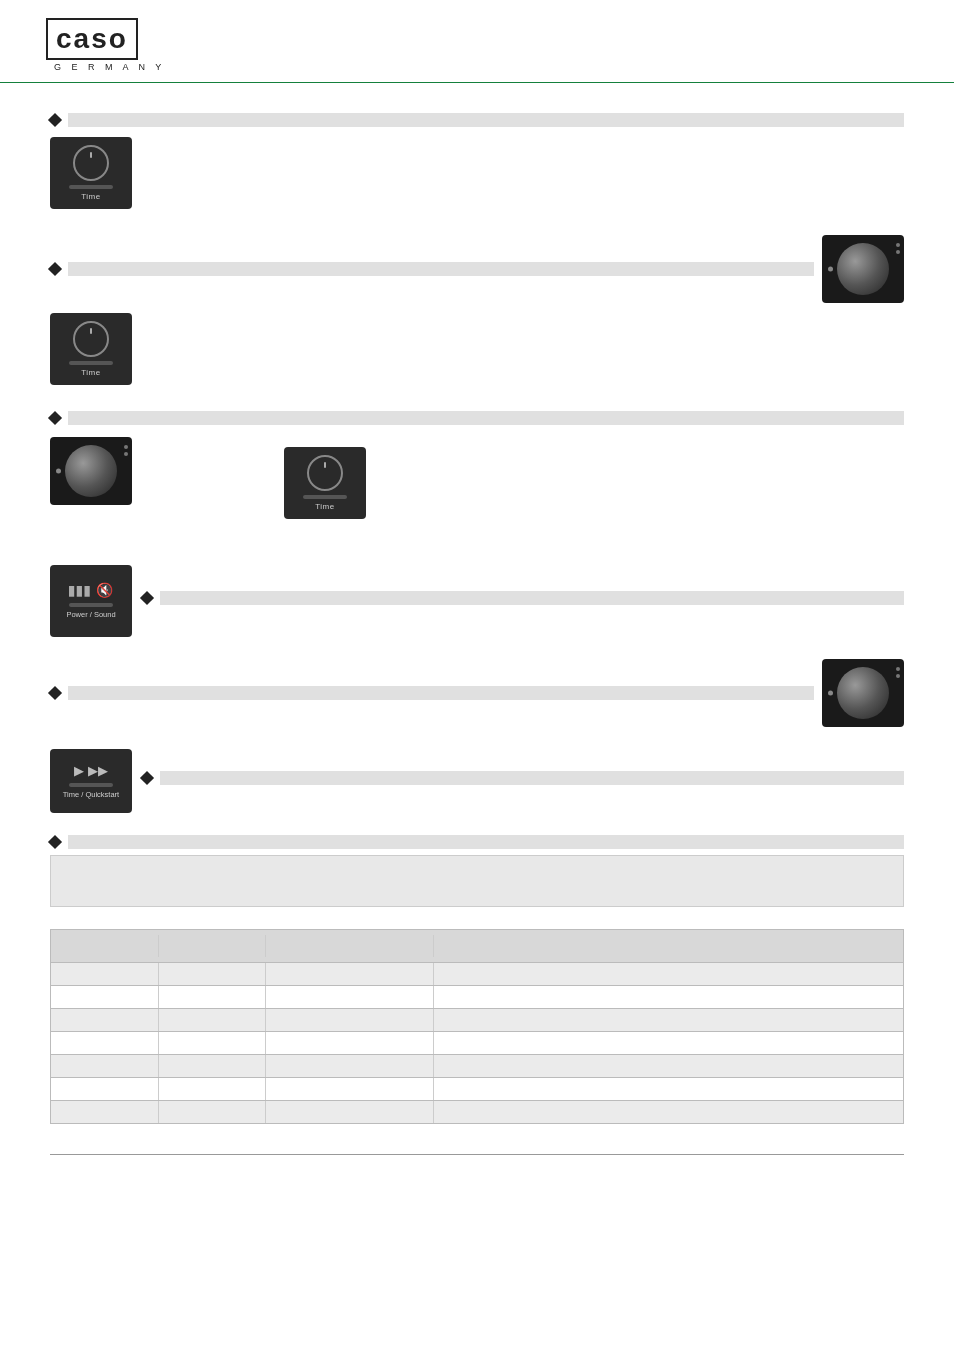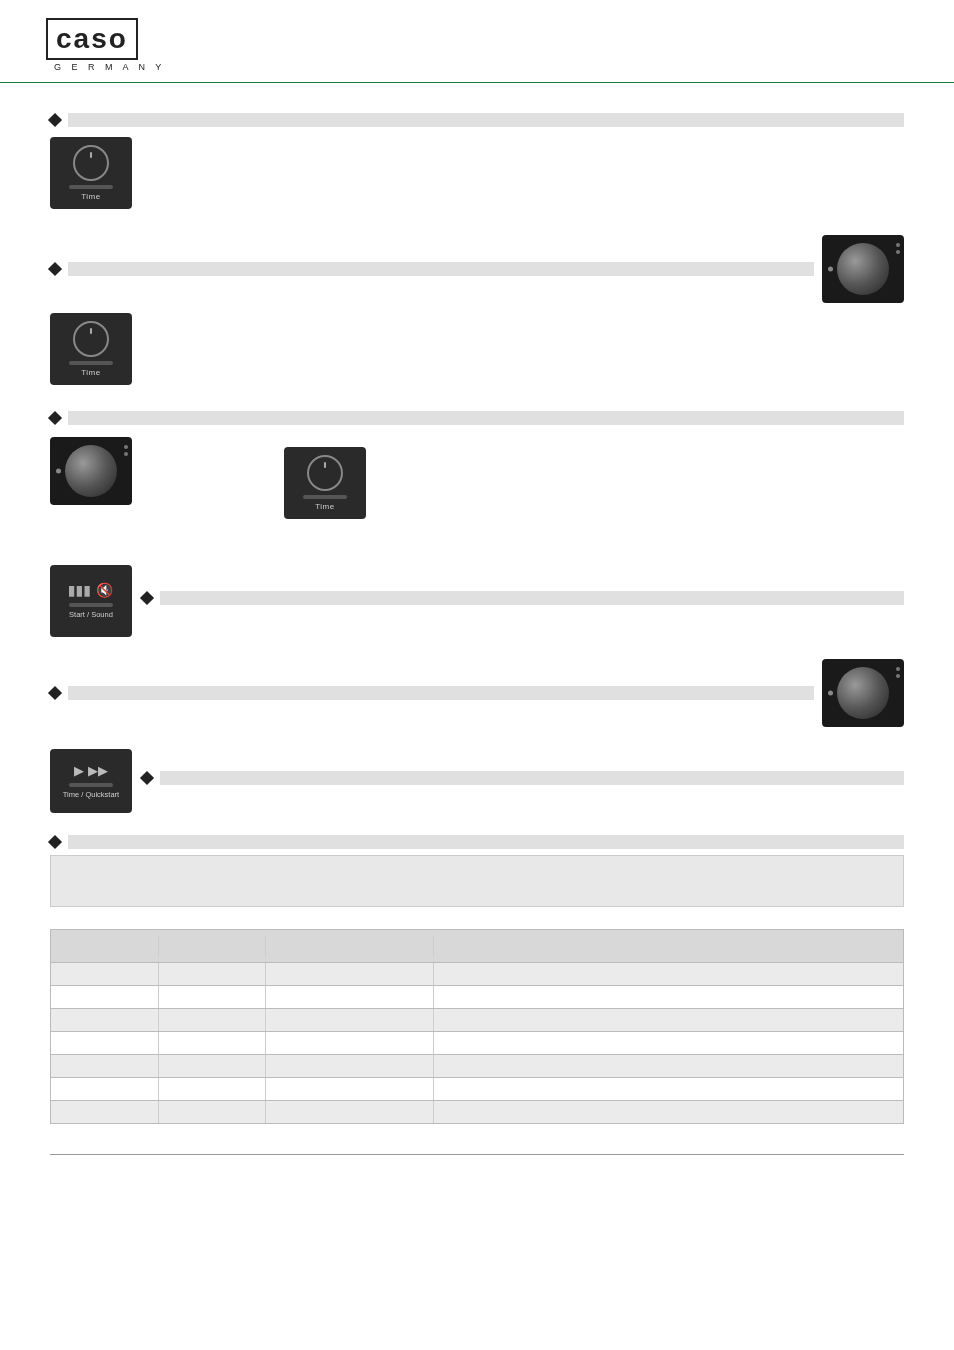--- a/index.html
+++ b/index.html
@@ -371,21 +371,21 @@
   <div style="height:20px;"></div>
 
   <div class="big-section">
     <div style="display:flex; align-items:center; margin-bottom:6px;">
       <div class="power-widget">
         <div class="power-icons-row">
           <span class="bars-icon">▮▮▮</span>
           <span class="mute-icon">🔇</span>
         </div>
         <div class="power-bar"></div>
-        <div class="power-label">Start / Sound</div>
+        <div class="power-label">Power / Sound</div>
       </div>
       <div style="flex:1; margin-left:10px;">
         <div class="bullet-bar">
           <div class="diamond"></div>
           <div class="gray-bar"></div>
         </div>
       </div>
     </div>
   </div>
 

